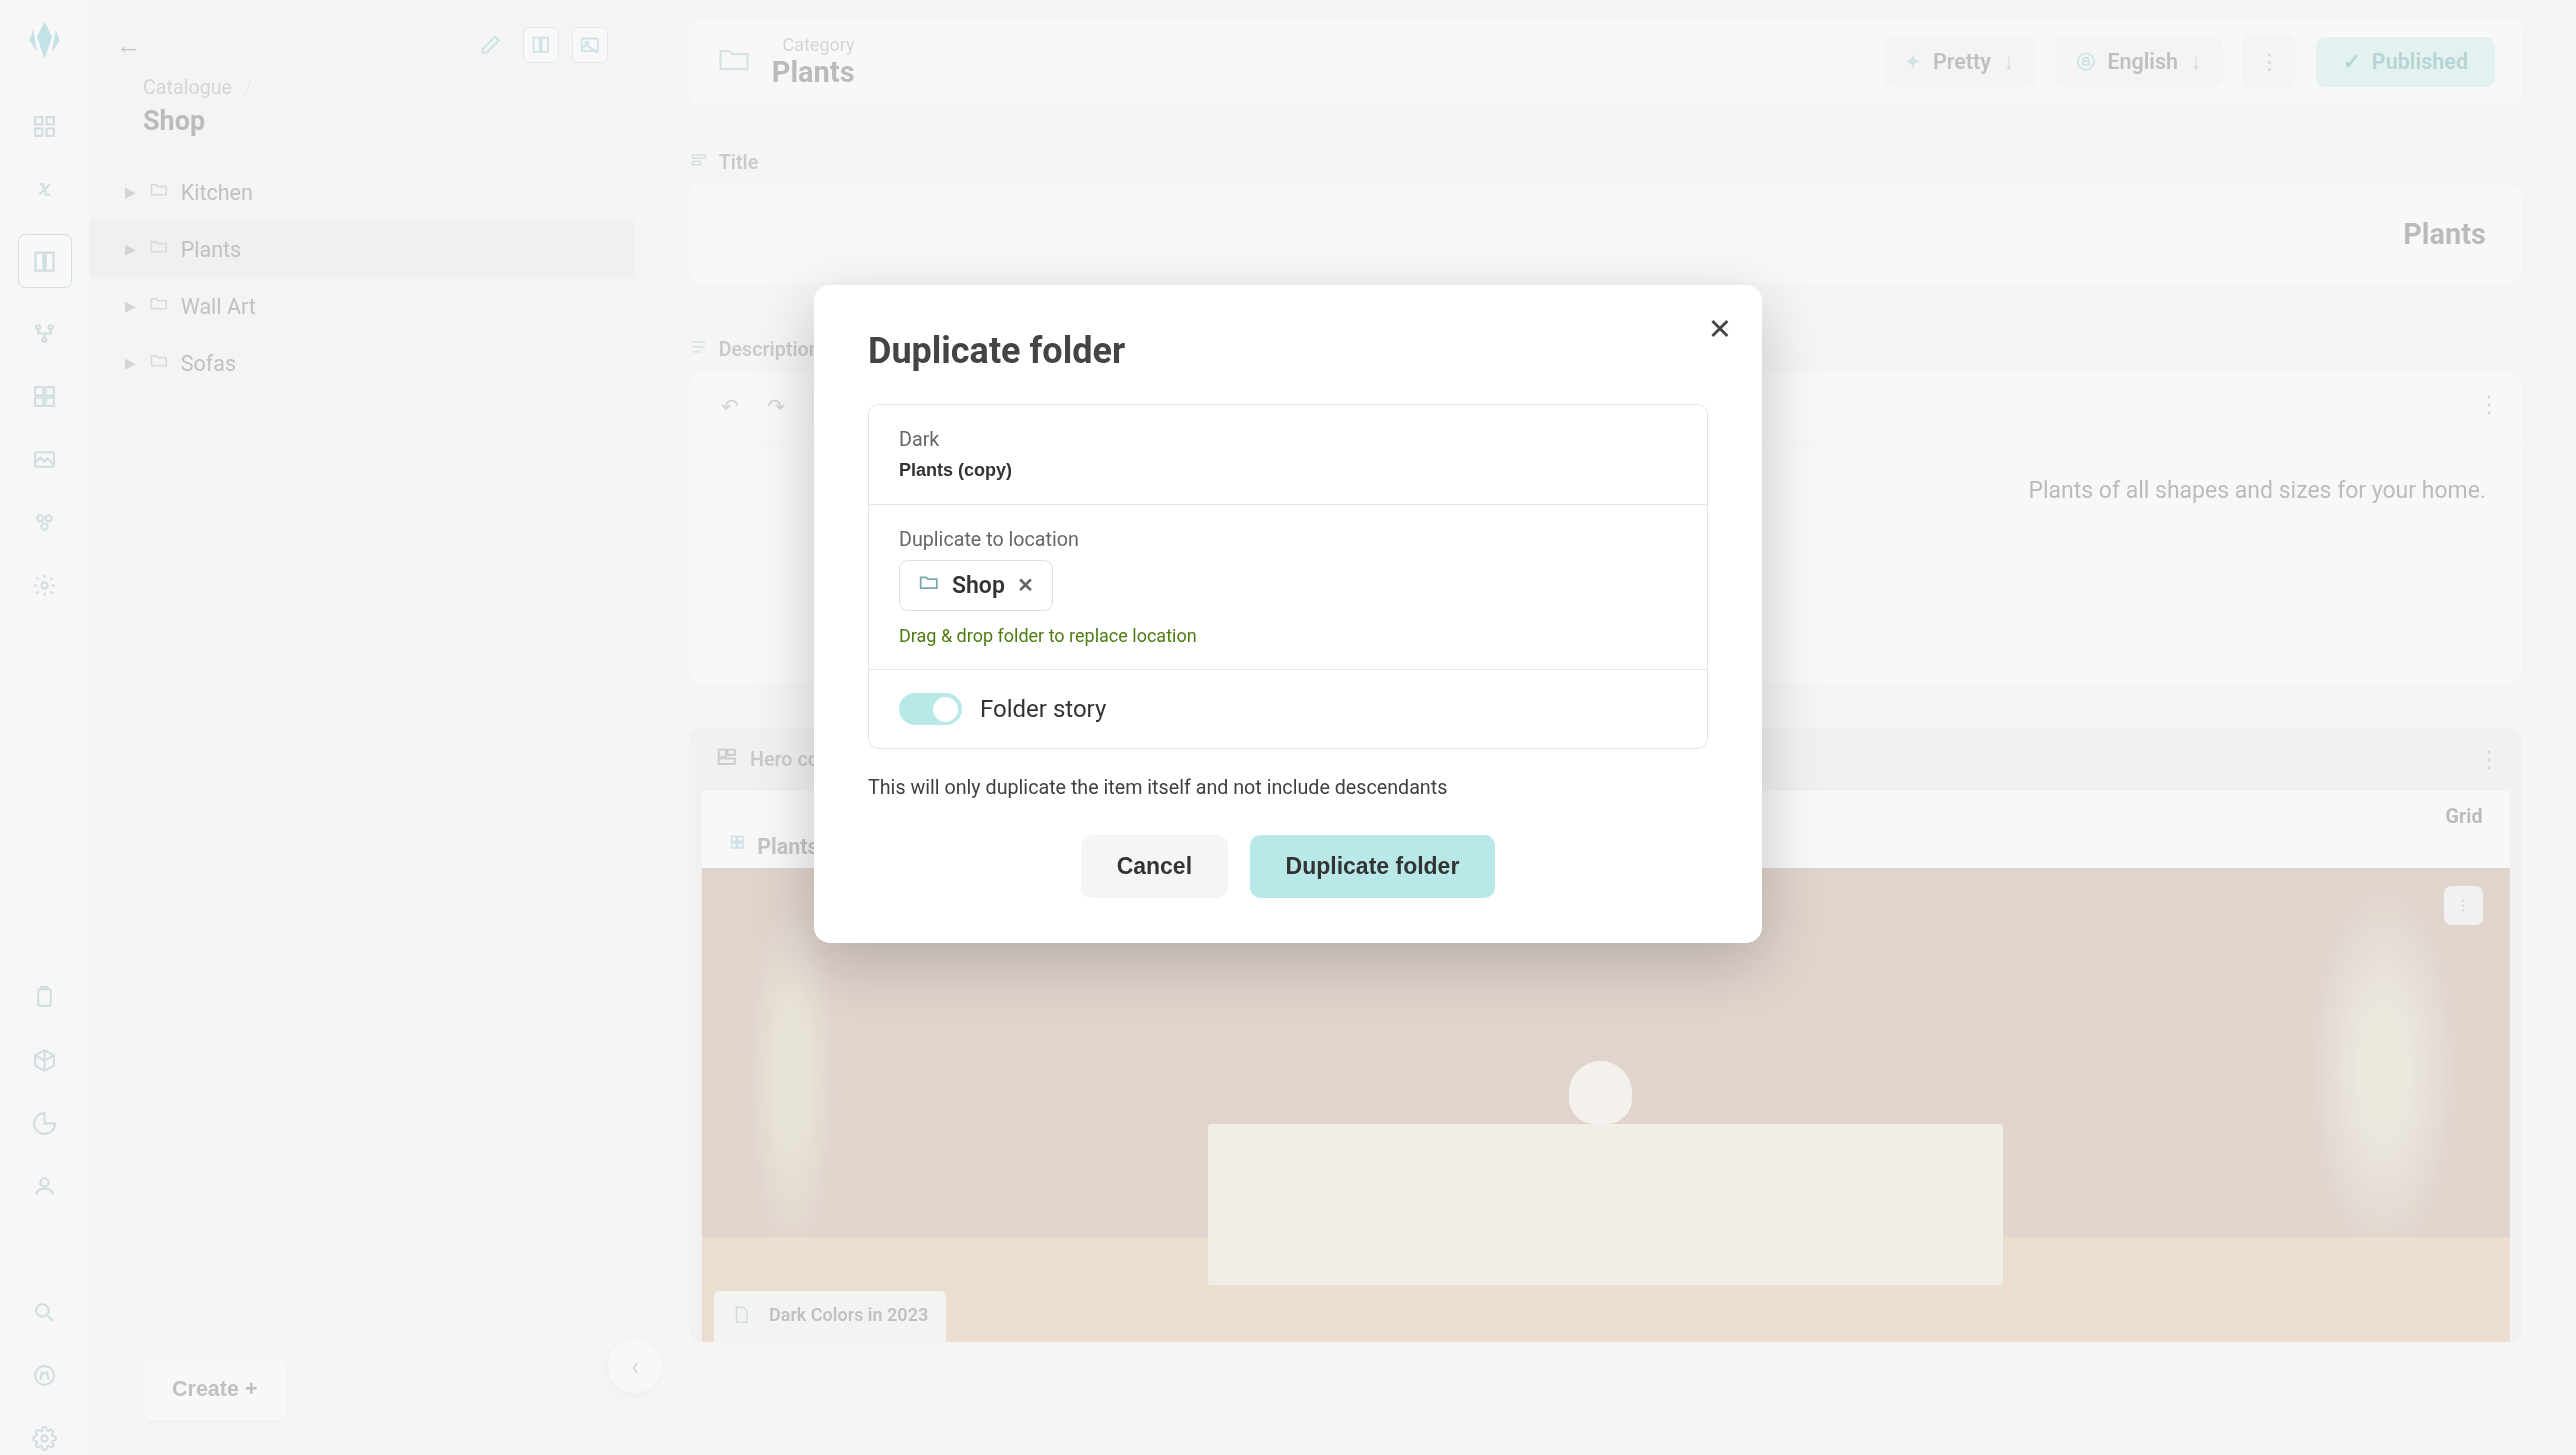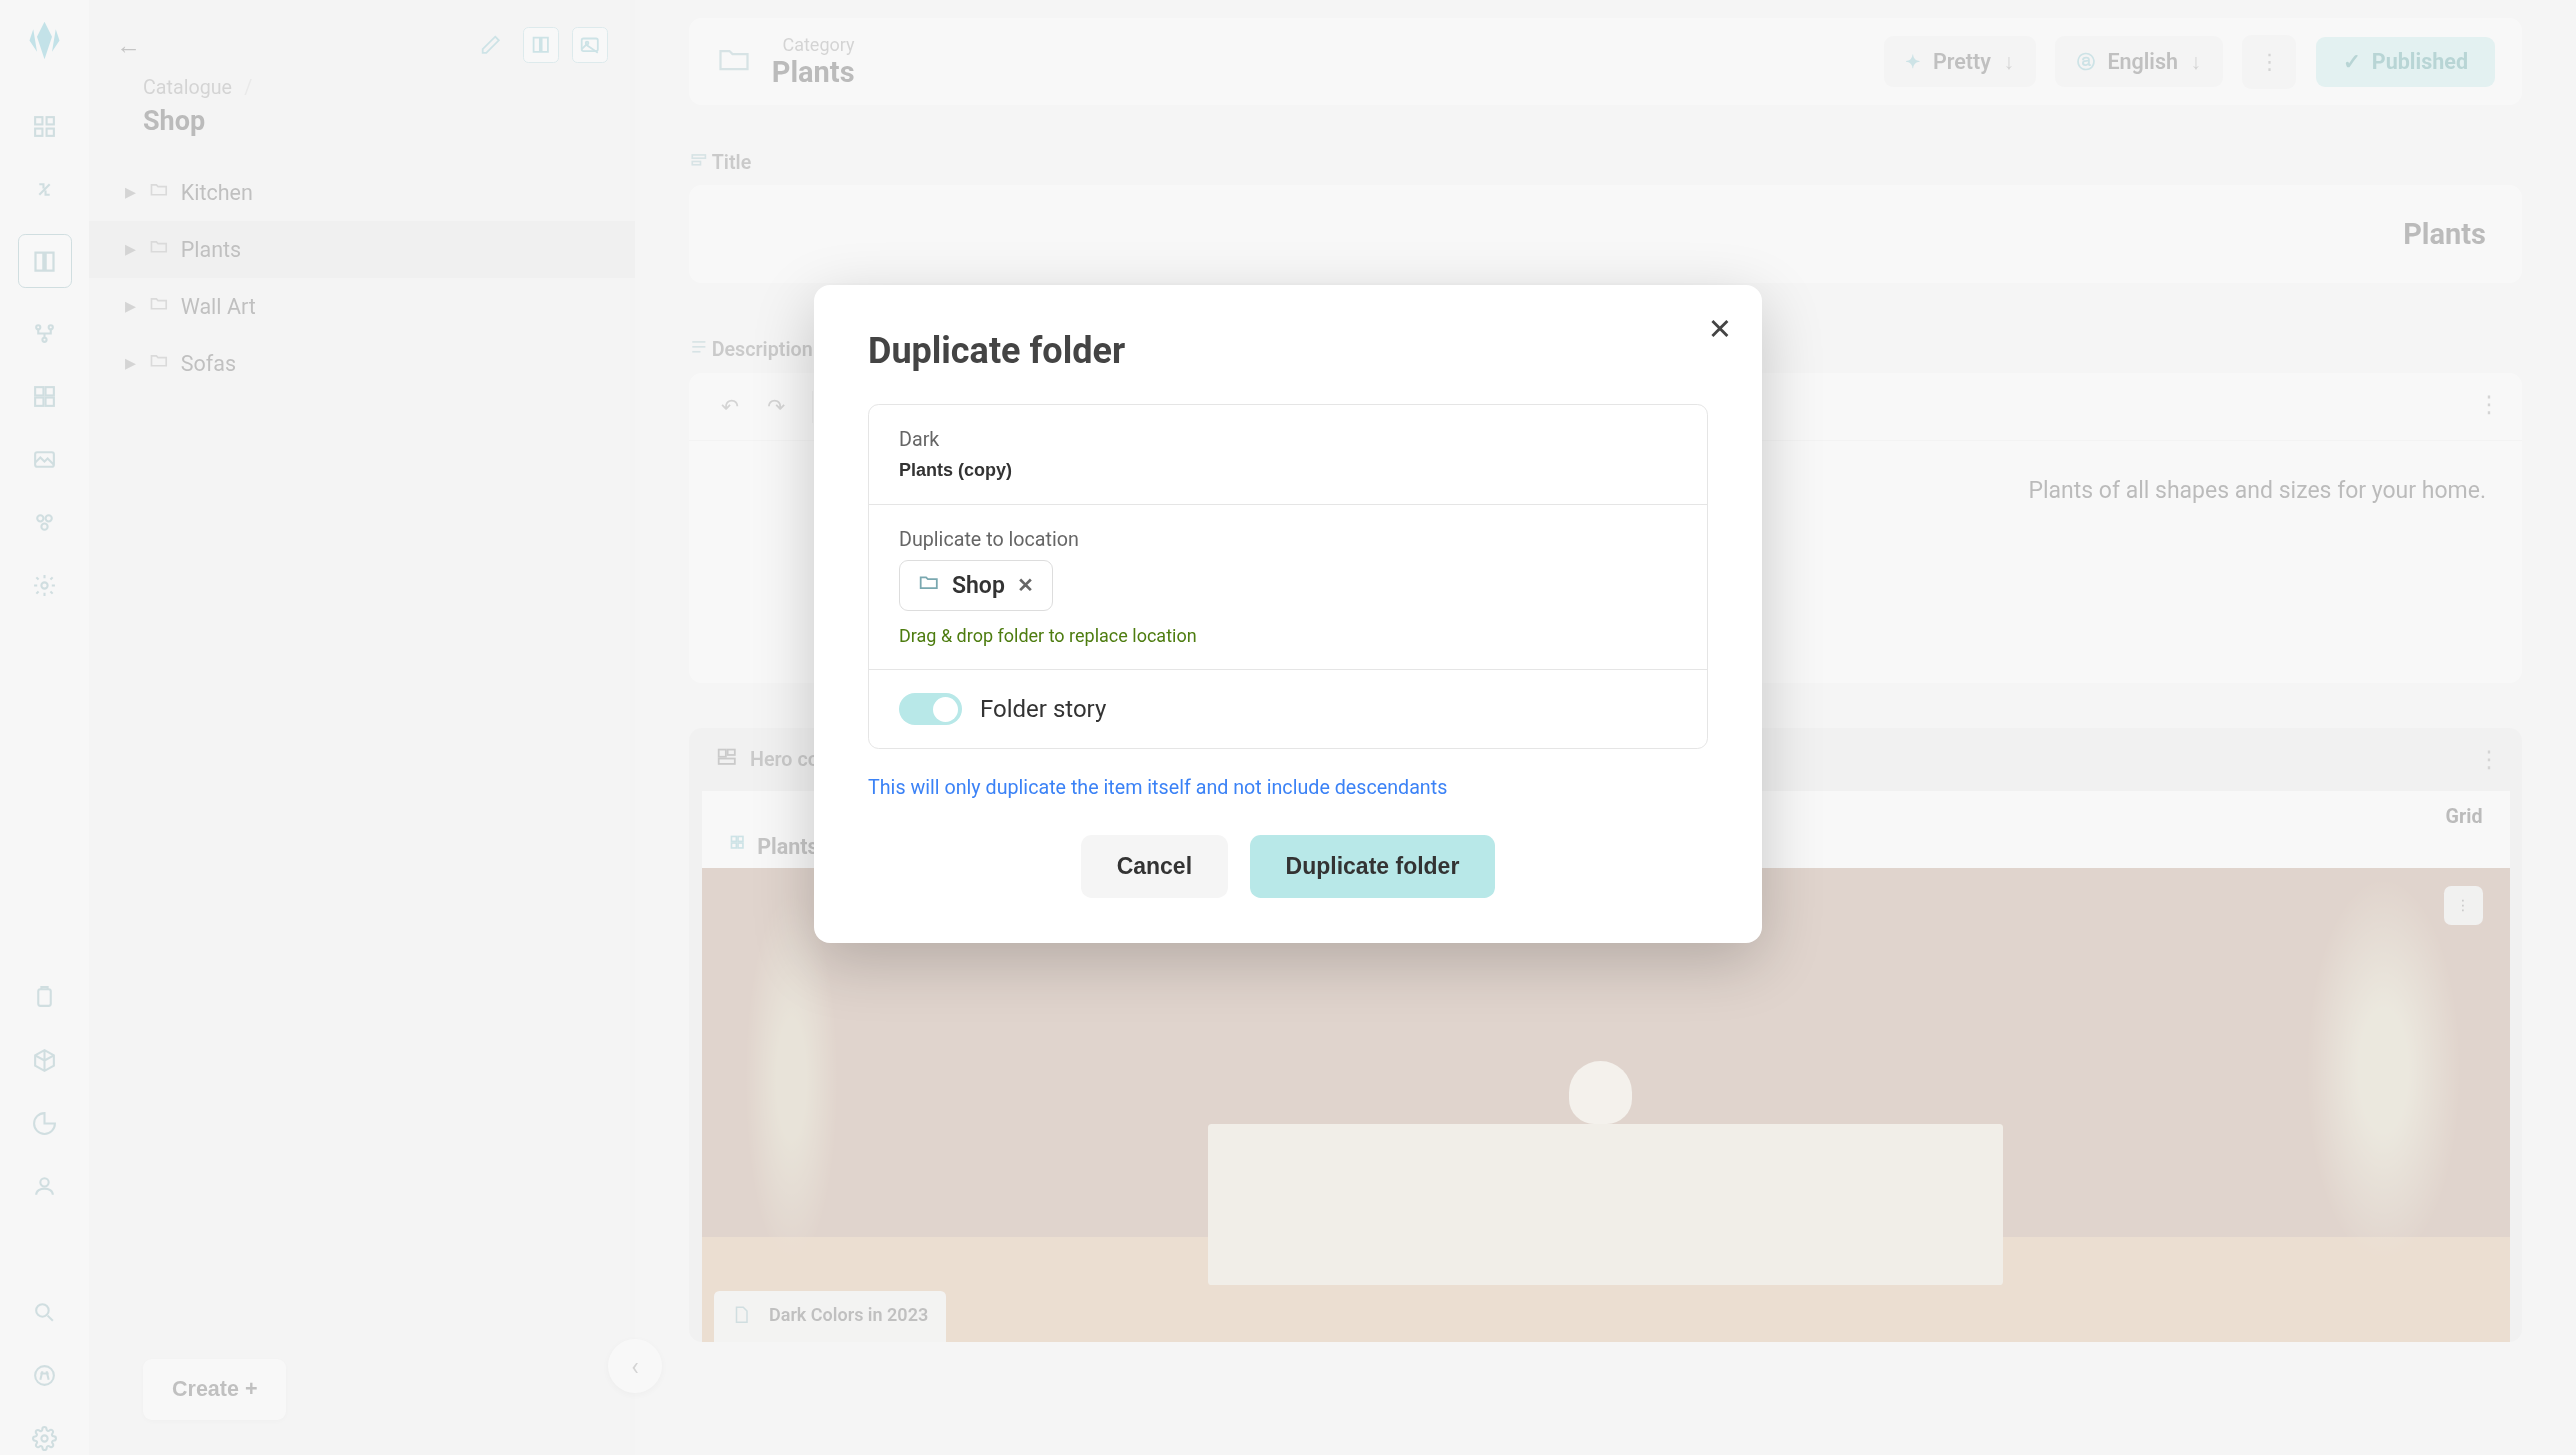--- a/index.html
+++ b/index.html
@@ -175,21 +175,21 @@
     padding: 12.5px 27px;
     display: flex; align-items: center;
     gap: 10.7px;
     font-size: 21.5px;
     font-weight: 700;
     color: #2a8a8a;
   }
   
   .section-label {
     display: flex; align-items: center;
-    gap: 3px;
+    gap: 10px;
     font-size: 19.7px;
     font-weight: 600;
     color: #666;
     margin-bottom: 10.7px;
     margin-top: 20px;
   }
   .section-label .sec-icon { color: #8fb8bf; }
   
   .title-card {
     background: #fff;
@@ -410,21 +410,21 @@
     cursor: pointer;
   }
   .toggle-knob {
     position: absolute;
     right: 3.6px; top: 3.6px;
     width: 25px; height: 25px;
     background: #fff;
     border-radius: 50%;
   }
   .toggle-label { font-size: 24px; font-weight: 400; color: #333; }
-  .modal-note { font-size: 19.7px; color: #3b82f6; margin-bottom: 36px; }
+  .modal-note { font-size: 19.7px; color: #404040; margin-bottom: 36px; }
   .modal-actions {
     display: flex;
     justify-content: center;
     gap: 21.5px;
   }
   .btn {
     padding: 18px 36px;
     border-radius: 10.7px;
     font-size: 23px;
     font-weight: 700;

